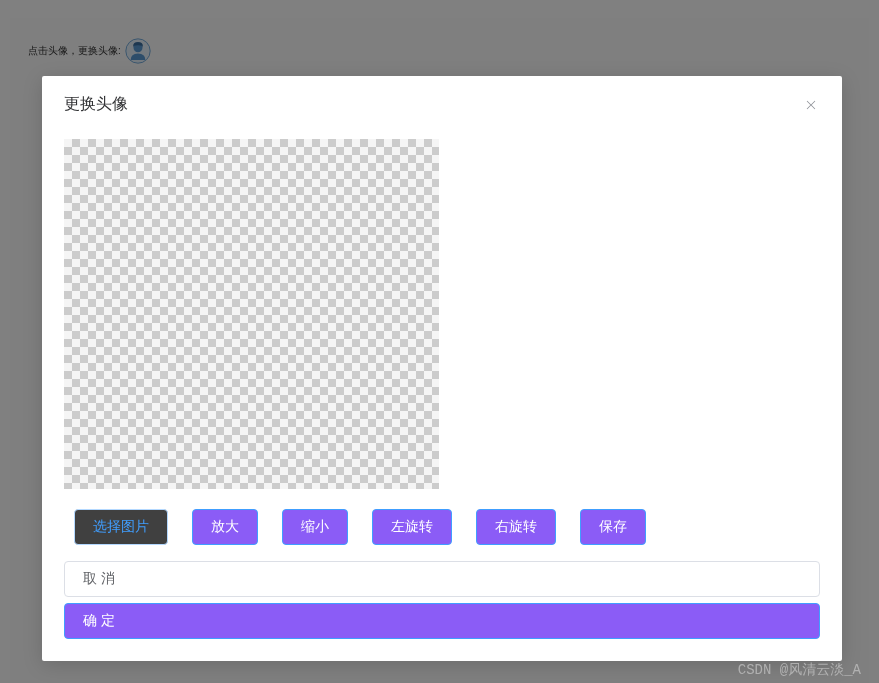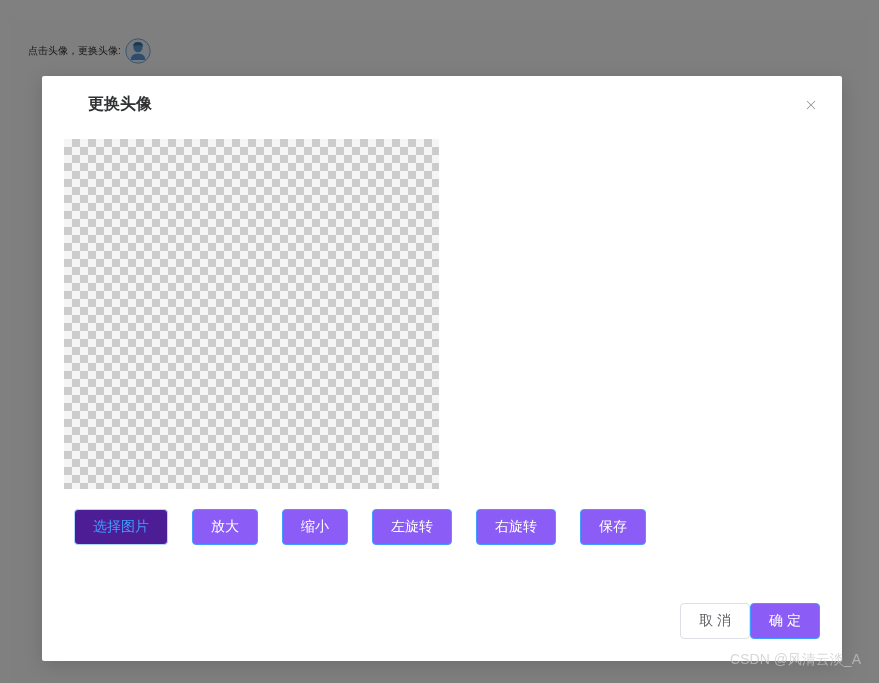--- a/index.html
+++ b/index.html
@@ -60,22 +60,21 @@
     }
     .dialog-header {
       padding: 18px 22px 14px 22px;
       display: flex;
       align-items: center;
       justify-content: space-between;
     }
     .dialog-title {
       font-size: 16px;
       color: #303133;
-      font-weight: 700;
-      margin-left: 24px;
+      font-weight: 400;
     }
     .close-btn {
       cursor: pointer;
       color: #909399;
       font-size: 16px;
       width: 18px;
       height: 18px;
       display: flex;
       align-items: center;
       justify-content: center;
@@ -114,37 +113,39 @@
       white-space: nowrap;
       transition: 0.1s;
     }
     .btn-primary {
       background: #8b5cf6;
       color: #fff;
       border-color: #409eff;
     }
     .btn-primary-plain {
       color: #409eff;
-      background: #4c1d95;
+      background: #404040;
       border-color: #b3d8ff;
     }
     .dialog-footer {
       display: flex;
       justify-content: flex-end;
-      gap: 0;
+      gap: 6px;
       padding: 12px 22px 22px 22px;
+      flex-direction: column;
     }
     .watermark {
       position: absolute;
       right: 18px;
-      bottom: 14px;
+      bottom: 4px;
       color: rgba(200,200,200,0.7);
       font-size: 14px;
       z-index: 10;
       pointer-events: none;
+      font-family: Liberation Mono, monospace;
     }
   </style>
 </head>
 <body>
 
 <div class="backdrop">
   <div class="page-header">
     <span>点击头像，更换头像:</span>
     <span class="avatar">
       <svg viewBox="0 0 32 32">

